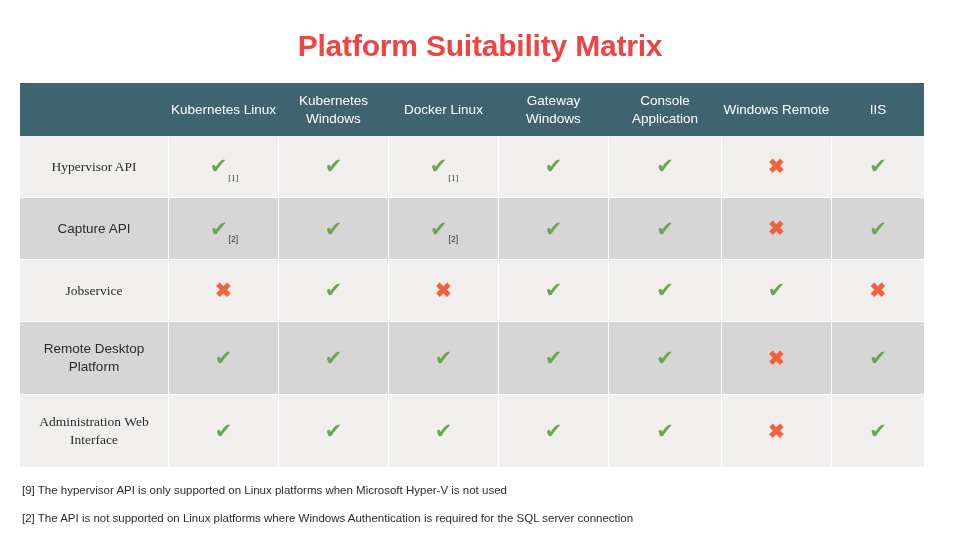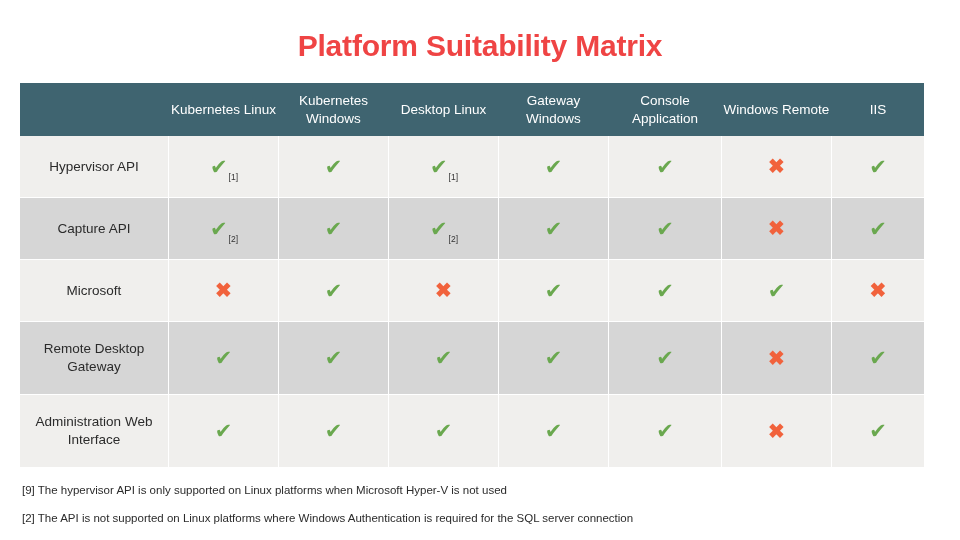--- a/index.html
+++ b/index.html
@@ -46,21 +46,21 @@
     font-size: 13.5px;
     line-height: 1.33;
     height: 53px;
     vertical-align: middle;
     text-align: center;
     border-right: 1px solid #3f6470;
   }
   thead th:last-child { border-right: none; }
   th.corner-head { background: #3f6470; }
 
-  tbody tr.row-light td { background: #f0efed; }
+  tbody tr.row-light td { background: #f0efed; font-family: Liberation Serif, serif; }
   tbody tr.row-dark  td { background: #d6d6d6; }
 
   tbody td {
     border-right: 1px solid #ffffff;
     border-bottom: 1px solid #ffffff;
     text-align: center;
     vertical-align: middle;
     height: 53px;
   }
   tbody td:last-child { border-right: none; }
@@ -119,21 +119,21 @@
 <div class="page">
 
   <h1 class="title">Platform Suitability Matrix</h1>
 
   <table class="matrix">
     <thead>
       <tr>
         <th class="corner-head" style="width:148px"></th>
       <th style="width: 109px;">Kubernetes Linux</th>
           <th style="width: 109px;">Kubernetes Windows</th>
-          <th style="width: 109px;">Desktop Linux</th>
+          <th style="width: 109px;">Docker Linux</th>
           <th style="width: 109px;">Gateway Windows</th>
           <th style="width: 112px;">Console Application</th>
           <th style="width: 109px;">Windows Remote</th>
           <th style="width: 92px;">IIS</th>
         </tr>
     </thead>
     <tbody>
         <tr class="row-light">
           <td class="rowlabel">Hypervisor API</td>
           <td><span class="mark-wrap"><span class="check">✔</span><span class="fnref">[1]</span></span></td>
@@ -148,31 +148,31 @@
           <td class="rowlabel">Capture API</td>
           <td><span class="mark-wrap"><span class="check">✔</span><span class="fnref">[2]</span></span></td>
           <td><span class="mark-wrap"><span class="check">✔</span></span></td>
           <td><span class="mark-wrap"><span class="check">✔</span><span class="fnref">[2]</span></span></td>
           <td><span class="mark-wrap"><span class="check">✔</span></span></td>
           <td><span class="mark-wrap"><span class="check">✔</span></span></td>
           <td><span class="mark-wrap"><span class="cross">✖</span></span></td>
           <td><span class="mark-wrap"><span class="check">✔</span></span></td>
         </tr>
         <tr class="row-light">
-          <td class="rowlabel">Microsoft</td>
+          <td class="rowlabel">Jobservice</td>
           <td><span class="mark-wrap"><span class="cross">✖</span></span></td>
           <td><span class="mark-wrap"><span class="check">✔</span></span></td>
           <td><span class="mark-wrap"><span class="cross">✖</span></span></td>
           <td><span class="mark-wrap"><span class="check">✔</span></span></td>
           <td><span class="mark-wrap"><span class="check">✔</span></span></td>
           <td><span class="mark-wrap"><span class="check">✔</span></span></td>
           <td><span class="mark-wrap"><span class="cross">✖</span></span></td>
         </tr>
         <tr class="row-dark tall">
-          <td class="rowlabel">Remote Desktop Gateway</td>
+          <td class="rowlabel">Remote Desktop Platform</td>
           <td><span class="mark-wrap"><span class="check">✔</span></span></td>
           <td><span class="mark-wrap"><span class="check">✔</span></span></td>
           <td><span class="mark-wrap"><span class="check">✔</span></span></td>
           <td><span class="mark-wrap"><span class="check">✔</span></span></td>
           <td><span class="mark-wrap"><span class="check">✔</span></span></td>
           <td><span class="mark-wrap"><span class="cross">✖</span></span></td>
           <td><span class="mark-wrap"><span class="check">✔</span></span></td>
         </tr>
         <tr class="row-light tall">
           <td class="rowlabel">Administration Web Interface</td>

